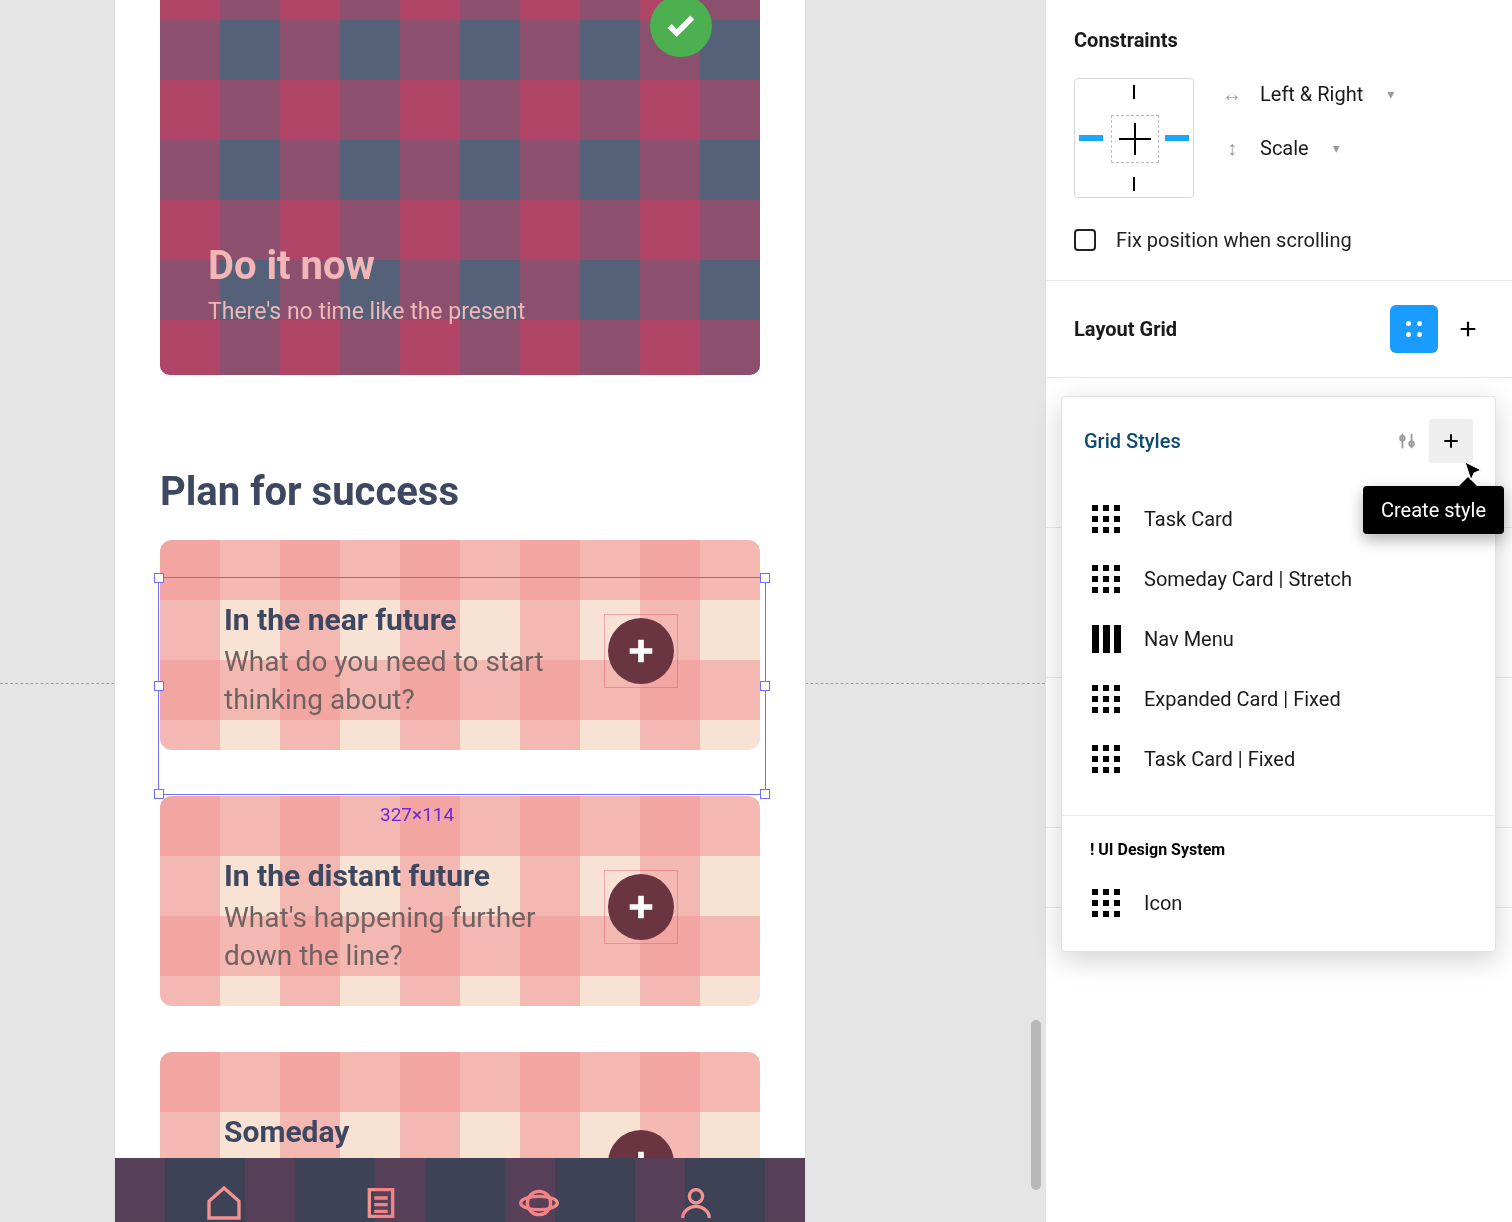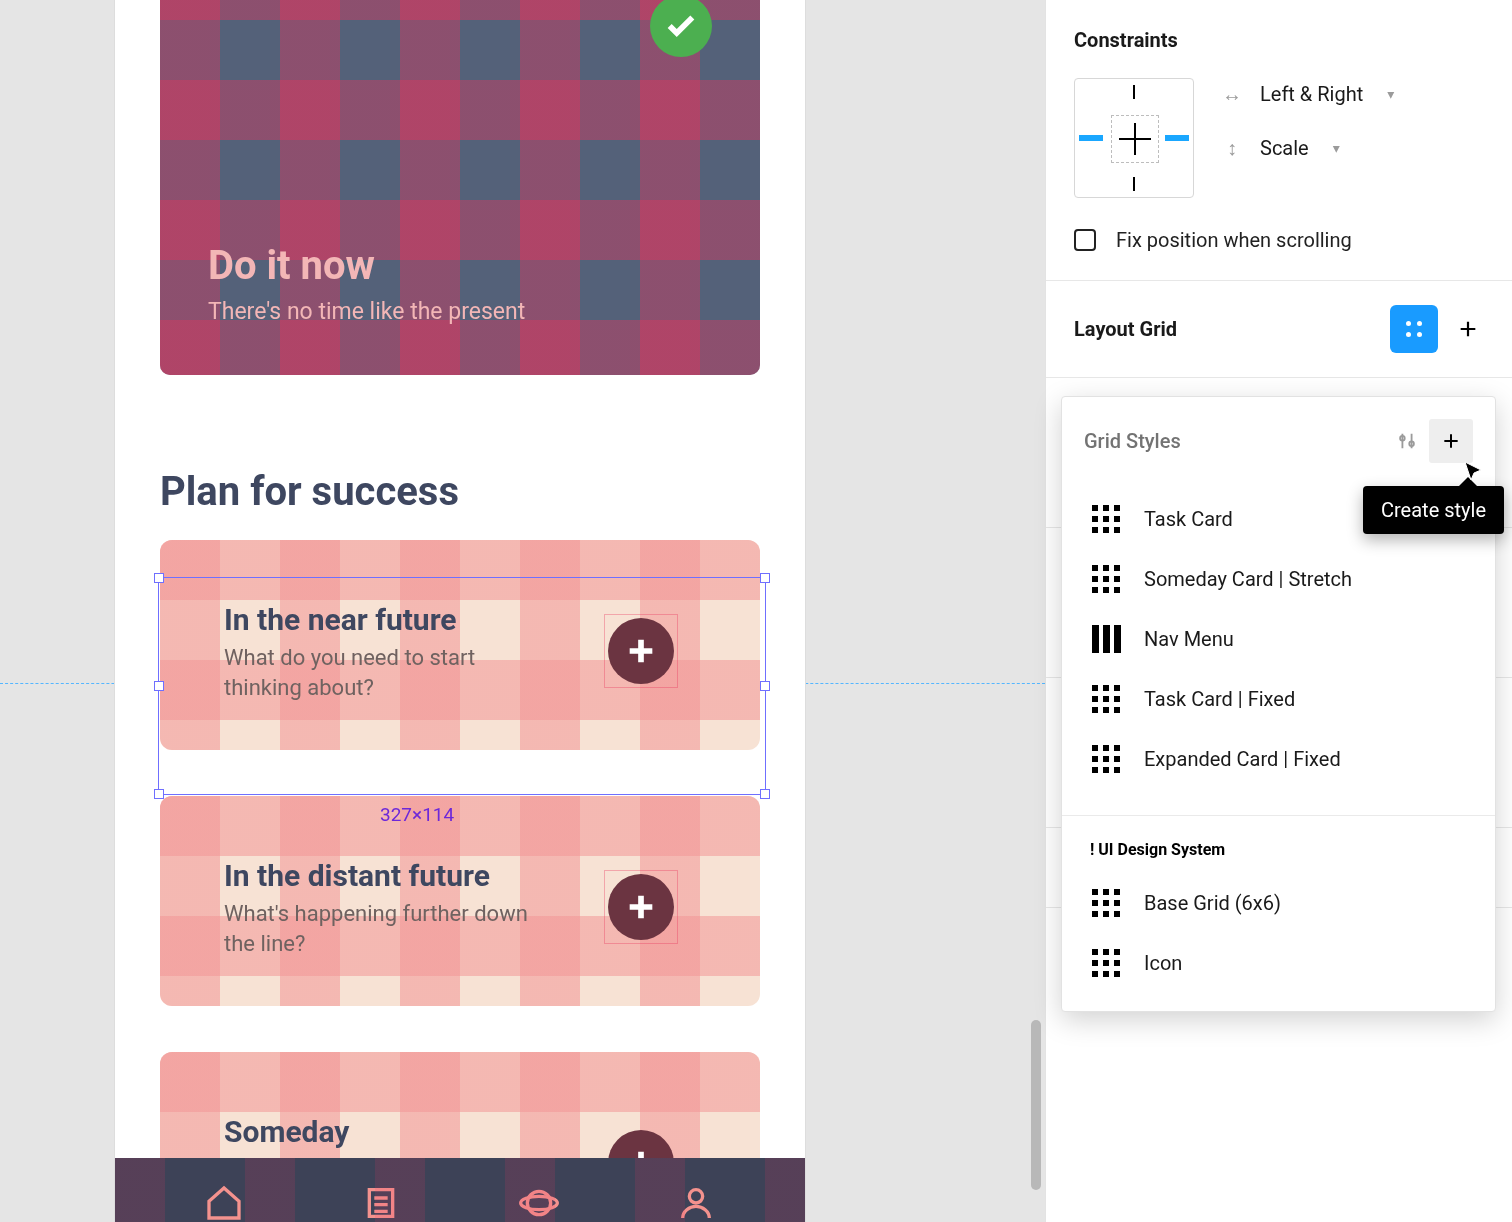--- a/index.html
+++ b/index.html
@@ -131,21 +131,21 @@
     position:absolute;
     left:64px; top: 62px;
     width: 330px;
   }
   .task-card .ttl {
     font-size: 30px;
     font-weight:700;
     color:#3e4760;
   }
   .task-card .sub {
-    font-size: 22px;
+    font-size: 28px;
     color:#6f6260;
     line-height:1.35;
     margin-top:6px;
   }
   .task-card .add-btn {
     position:absolute;
     right: 86px;
     top: 78px;
     width: 66px; height:66px;
     border-radius:50%;
@@ -336,21 +336,21 @@
     background:#fff;
     border:1px solid #e2e2e2;
     border-radius:4px;
     box-shadow: 0 8px 28px rgba(0,0,0,0.18);
     overflow:hidden;
   }
   .pop-header {
     display:flex; align-items:center; justify-content:space-between;
     padding: 22px 22px;
   }
-  .pop-title { font-size:20px; color:#737373; font-weight:500;}
+  .pop-title { font-size:20px; color:#0c4a6e; font-weight:500;}
   .pop-hdr-icons { display:flex; align-items:center; gap:8px;}
   .adjust-icon { width:28px;height:28px;display:flex;align-items:center;justify-content:center;color:#9b9b9b;}
   .adjust-icon svg{width:22px;height:22px;stroke:#9b9b9b;stroke-width:2;fill:none}
   .pop-add {
     width:44px;height:44px;
     background:#eeeeee;
     display:flex;align-items:center;justify-content:center;
     border-radius:3px;
   }
   .pop-add svg{width:20px;height:20px;stroke:#000;stroke-width:2.4;fill:none}
@@ -640,68 +640,54 @@
           <span class="g1"></span>
           <span class="g2"></span>
           <span class="g3"></span>
           <span class="g4"></span>
           <span class="g5"></span>
           <span class="g6"></span>
           <span class="g7"></span>
           <span class="g8"></span>
           <span class="g9"></span>
         </div>
-      <span>Task Card | Fixed</span>
+      <span>Expanded Card | Fixed</span>
     </div>
     <div class="pop-item">
       <div class="style-icon grid9">
           <span class="g1"></span>
           <span class="g2"></span>
           <span class="g3"></span>
           <span class="g4"></span>
           <span class="g5"></span>
           <span class="g6"></span>
           <span class="g7"></span>
           <span class="g8"></span>
           <span class="g9"></span>
         </div>
-      <span>Expanded Card | Fixed</span>
+      <span>Task Card | Fixed</span>
     </div>
   </div>
 
   <div class="pop-divider"></div>
   <div class="pop-subhead">! UI Design System</div>
 
   <div class="pop-list">
     <div class="pop-item">
       <div class="style-icon grid9">
           <span class="g1"></span>
           <span class="g2"></span>
           <span class="g3"></span>
           <span class="g4"></span>
           <span class="g5"></span>
           <span class="g6"></span>
           <span class="g7"></span>
           <span class="g8"></span>
           <span class="g9"></span>
         </div>
-      <span>Base Grid (6x6)</span>
-    </div>
-    <div class="pop-item">
-      <div class="style-icon grid9">
-          <span class="g1"></span>
-          <span class="g2"></span>
-          <span class="g3"></span>
-          <span class="g4"></span>
-          <span class="g5"></span>
-          <span class="g6"></span>
-          <span class="g7"></span>
-          <span class="g8"></span>
-          <span class="g9"></span>
-        </div>
       <span>Icon</span>
     </div>
   </div>
 </div>
 
 <div class="tooltip">Create style</div>
 <div class="cursor">
   <svg viewBox="0 0 24 24">
       <path d="M3 2l6 18 3-7 7-3z"></path>
     </svg>

